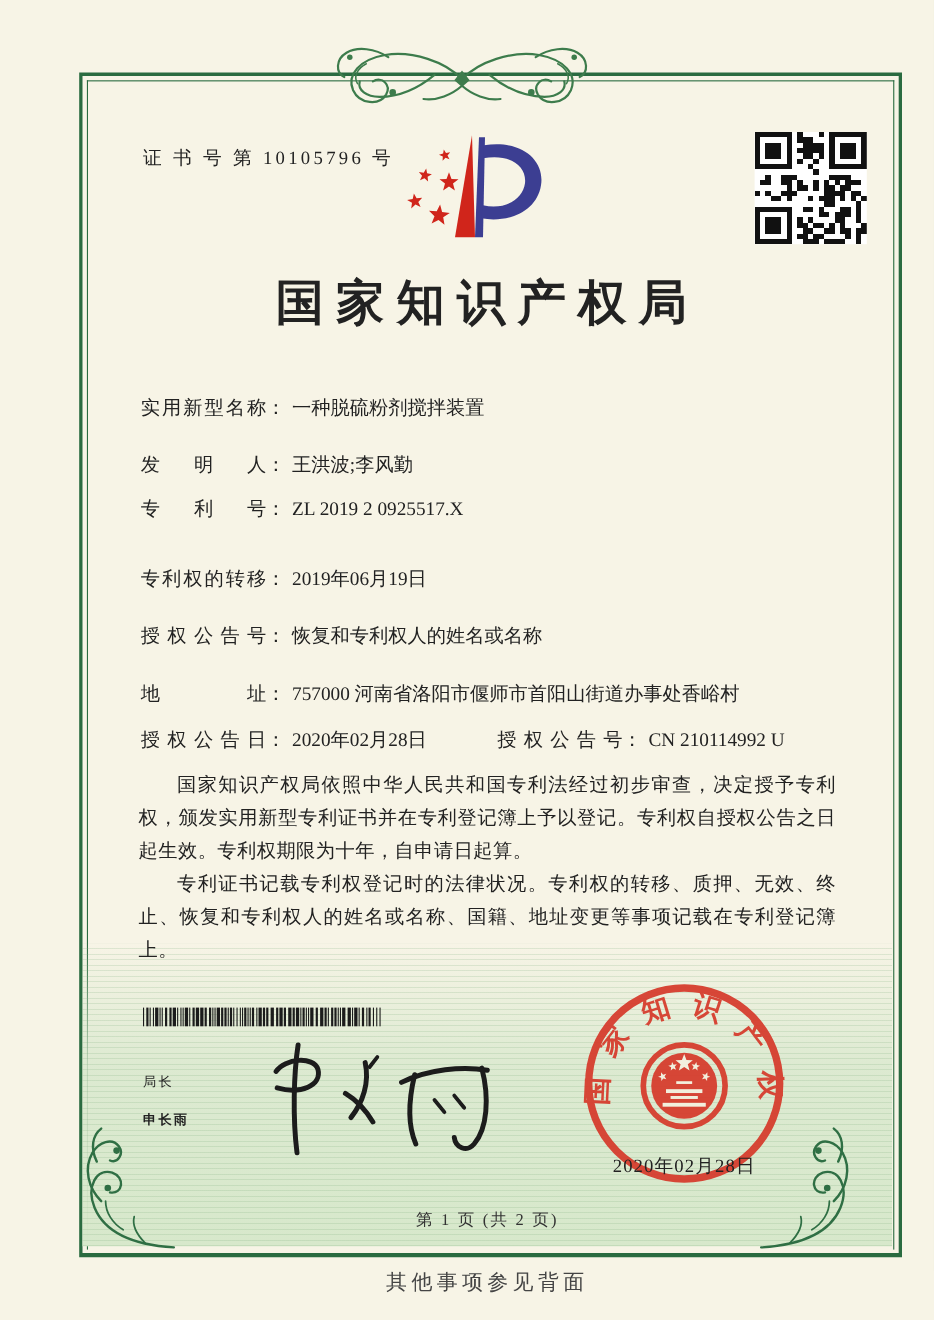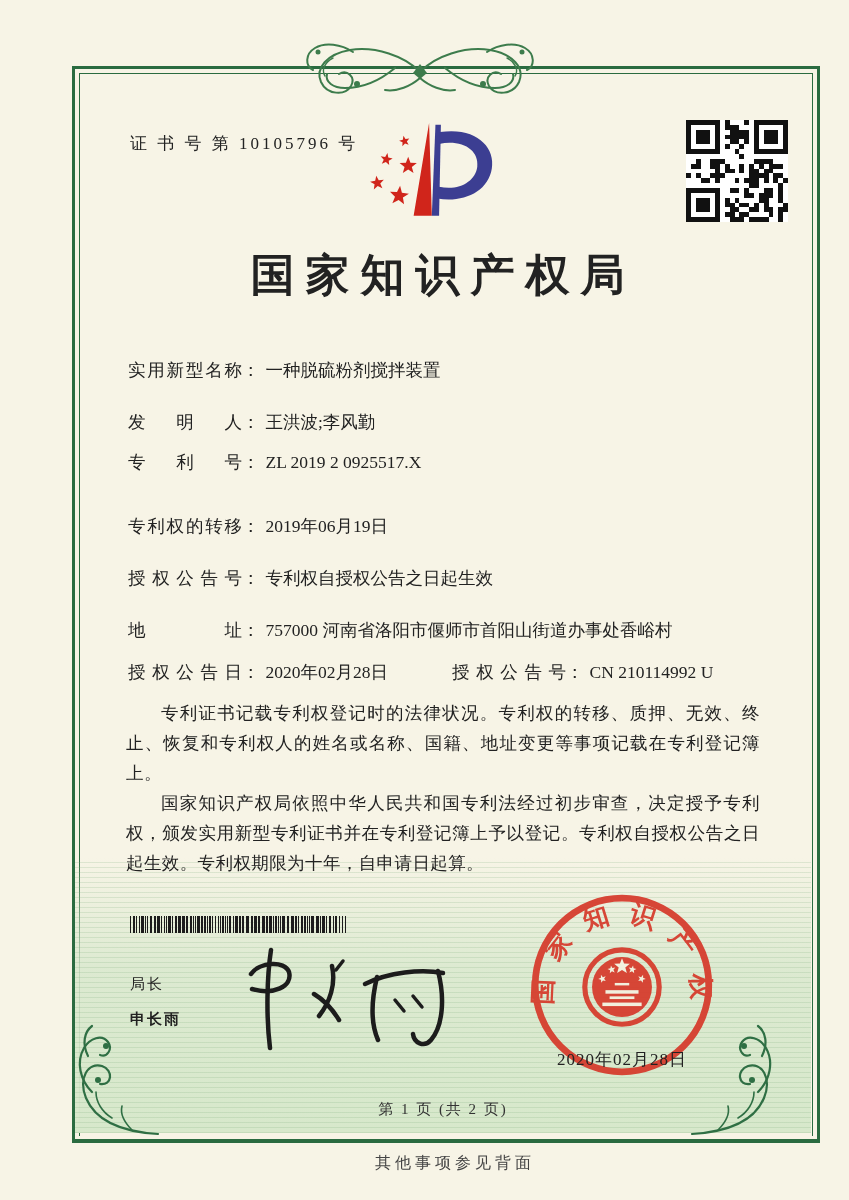--- a/index.html
+++ b/index.html
@@ -26,30 +26,30 @@
   .field-label{display:inline-block;width:114px;text-align:justify;text-align-last:justify;}
   .colon{margin-right:6px;}
   .pair2{position:absolute;left:324px;top:0;white-space:nowrap;font-family:Liberation Serif, serif;}
   
   .body-text{position:absolute;left:126px;top:698px;width:634px;font-size:17.5px;
              line-height:30px;text-align:justify;letter-spacing:.4px;}
   .body-text p{margin:0;text-indent:2em;}
   
   .barcode{position:absolute;left:130px;top:916px;height:17px;display:flex;align-items:stretch;}
   .barcode i{display:block;background:#1c1c1c;margin-right:1px;}
-  .signer{position:absolute;left:130px;font-size:15px;letter-spacing:2px;}
+  .signer{position:absolute;left:130px;font-size:12px;letter-spacing:2px;}
   .signer.pos{top:975px;} .signer.name{top:1010px;font-weight:bold;}
   .signature{position:absolute;left:235px;top:942px;width:240px;height:118px;}
   .seal{position:absolute;left:529px;top:892px;width:186px;height:186px;opacity:.93;}
   .seal-date{position:absolute;left:622px;top:1048px;transform:translateX(-50%);
              font-size:17px;letter-spacing:1px;white-space:nowrap;}
   .page-num{position:absolute;left:443px;top:1100px;transform:translateX(-50%);
             font-size:15px;letter-spacing:2px;color:#333;white-space:nowrap;}
   .back-note{position:absolute;left:443px;top:1153px;transform:translateX(-50%);
-             font-size:16px;letter-spacing:4px;color:#444;white-space:nowrap;margin-left:12px;}
+             font-size:19px;letter-spacing:4px;color:#444;white-space:nowrap;}
   
   .ornament-top{position:absolute;left:420px;top:38px;transform:translateX(-50%);width:350px;height:72px;}
   .flourish{position:absolute;width:100px;height:118px;}
   .flourish.bl{left:62px;top:1022px;}
   .flourish.br{left:688px;top:1022px;transform:scaleX(-1);}
   svg{display:block;}
 </style>
 </head>
 <body>
 
@@ -342,36 +342,36 @@
     <div class="field-row" style="top:410px">
       <span class="field-label">发明人</span><span class="colon">：</span><span>王洪波;李风勤</span>
     </div>
     <div class="field-row" style="top:450px">
       <span class="field-label">专利号</span><span class="colon">：</span><span>ZL 2019 2 0925517.X</span>
     </div>
     <div class="field-row" style="top:514px">
       <span class="field-label">专利权的转移</span><span class="colon">：</span><span>2019年06月19日</span>
     </div>
     <div class="field-row" style="top:566px">
-      <span class="field-label">授权公告号</span><span class="colon">：</span><span>专利权自授权公告之日起生效</span>
+      <span class="field-label">授权公告号</span><span class="colon">：</span><span>恢复和专利权人的姓名或名称</span>
     </div>
     <div class="field-row" style="top:618px">
       <span class="field-label">地址</span><span class="colon">：</span><span>757000 河南省洛阳市偃师市首阳山街道办事处香峪村</span>
     </div>
     <div class="field-row" style="top:660px">
       <span class="field-label">授权公告日</span><span class="colon">：</span><span>2020年02月28日</span>
       <span class="pair2">
         <span class="field-label">授权公告号</span><span class="colon">：</span><span>CN 210114992 U</span>
       </span>
     </div>
   </div>
 
   <div class="body-text">
+    <p>国家知识产权局依照中华人民共和国专利法经过初步审查，决定授予专利权，颁发实用新型专利证书并在专利登记簿上予以登记。专利权自授权公告之日起生效。专利权期限为十年，自申请日起算。</p>
     <p>专利证书记载专利权登记时的法律状况。专利权的转移、质押、无效、终止、恢复和专利权人的姓名或名称、国籍、地址变更等事项记载在专利登记簿上。</p>
-    <p>国家知识产权局依照中华人民共和国专利法经过初步审查，决定授予专利权，颁发实用新型专利证书并在专利登记簿上予以登记。专利权自授权公告之日起生效。专利权期限为十年，自申请日起算。</p>
   </div>
 
   <div class="barcode" id="barcode">
       <i style="width: 1px; margin-right: 2px;"></i>
       <i style="width: 2px;"></i>
       <i style="width: 1px; margin-right: 2px;"></i>
       <i style="width: 1px;"></i>
       <i style="width: 3px;"></i>
       <i style="width: 1px;"></i>
       <i style="width: 1px; margin-right: 2px;"></i>

